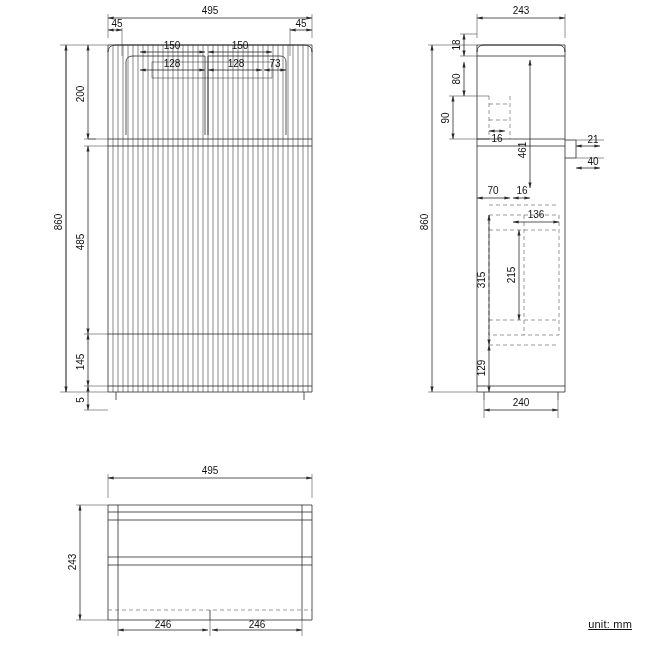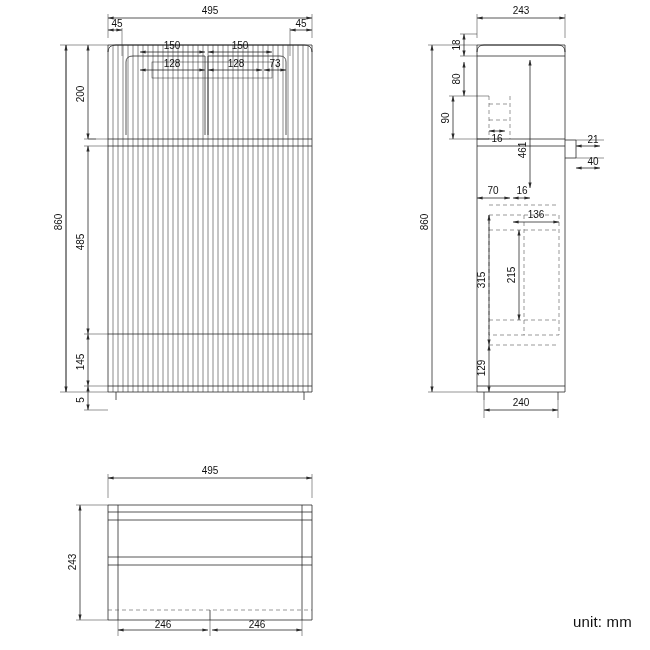--- a/index.html
+++ b/index.html
@@ -21,24 +21,25 @@
     width: 650px;
     height: 650px;
   }
   svg {
     display: block;
   }
   .unit-note {
     position: absolute;
     right: 18px;
     bottom: 20px;
-    font-size: 15px;
+    font-size: 11px;
     letter-spacing: 0.2px;
     color: #111;
     font-family: "Liberation Sans", sans-serif;
+    text-decoration: underline;
   }
 </style>
 </head>
 <body>
 
 <div id="stage">
   <svg width="650" height="650" viewBox="0 0 650 650">
     <defs>
       <marker id="arrA" markerWidth="8" markerHeight="8" refX="7" refY="3" orient="auto" markerUnits="strokeWidth">
         <path d="M7,3 L0,1 L0,5 z" fill="#2b2b2b"></path>

